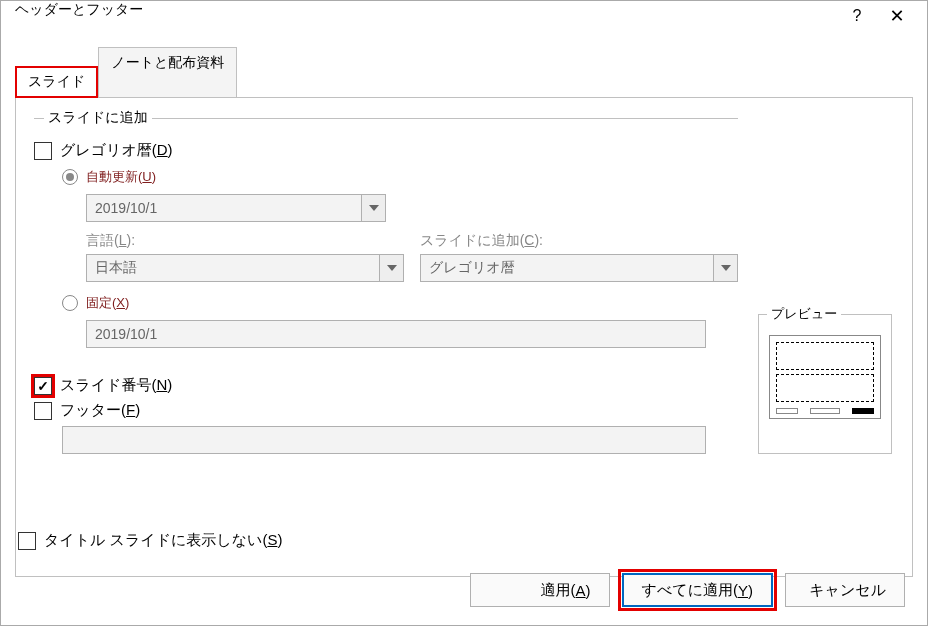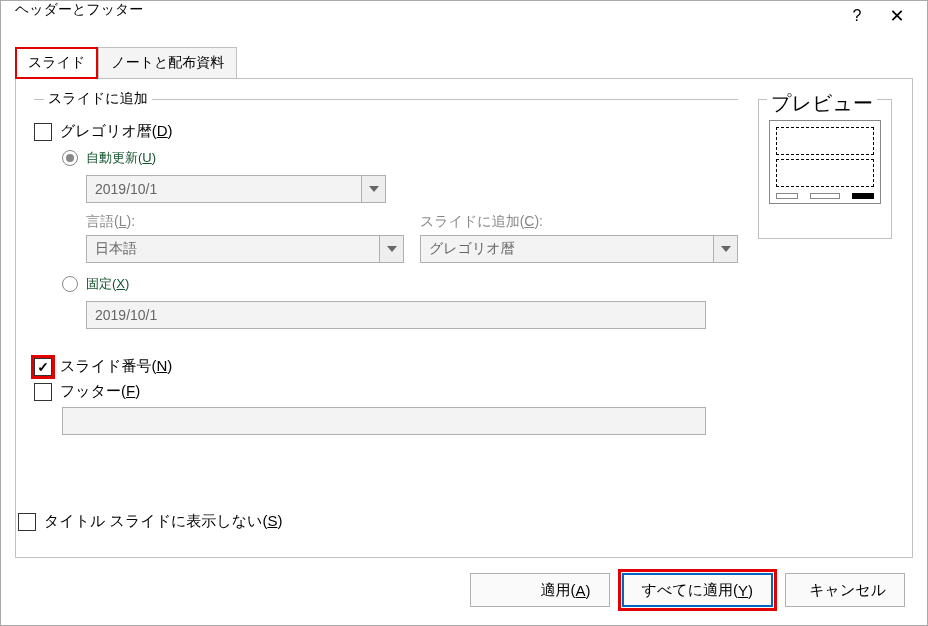--- a/index.html
+++ b/index.html
@@ -45,39 +45,40 @@
   .tab {
     padding: 6px 12px 6px 12px;
     border: 1px solid #c0c0c0;
     background: #fff;
     position: relative;
     font-size: 14px;
   }
   .tab.active {
     border-bottom: 1px solid #fff;
     z-index: 3;
+    margin-top: 19px;
   }
   .tab.highlight {
     outline: 2px solid #e30000;
     outline-offset: -2px;
   }
   .tab:not(.active) {
     background: #f4f4f4;
   }
   .tabcontent {
     border: 1px solid #c0c0c0;
     margin: -1px 14px 0 14px;
     padding: 20px 18px 20px 18px;
     position: relative;
     height: 480px;
   }
   .cols {
     display: flex;
     gap: 20px;
-    align-items: flex-start;
+    align-items: flex-end;
   }
   .leftcol { flex: 1; }
   .previewcol { width: 136px; }
   .fieldset {
     border: 1px solid #c0c0c0;
     position: relative;
     padding: 16px 14px 14px 14px;
   }
   .fieldset .legend {
     position: absolute;
@@ -128,21 +129,21 @@
     content: "";
     width: 8px;
     height: 8px;
     border-radius: 50%;
     background: #888;
   }
   .subgroup {
     margin-left: 28px;
   }
   .row { display: flex; align-items: center; gap: 8px; margin: 8px 0; }
-  .greytext { color: #14532d; }
+  .greytext { color: #7f1d1d; }
   .combo {
     display: flex;
     align-items: center;
     border: 1px solid #b0b0b0;
     background: #f3f3f3;
     height: 28px;
     font-size: 14px;
   }
   .combo .val { flex: 1; padding: 0 8px; color: #666; }
   .combo .drop {
@@ -188,21 +189,21 @@
     flex-direction: column;
     align-items: center;
     gap: 6px;
   }
   .preview-box .legend {
     position: absolute;
     top: -10px;
     left: 8px;
     background: #fff;
     padding: 0 4px;
-    font-size: 20px;
+    font-size: 13px;
   }
   .slide-thumb {
     border: 1px solid #888;
     width: 112px;
     height: 84px;
     position: relative;
     margin-top: 8px;
   }
   .dashed-box {
     position: absolute;

